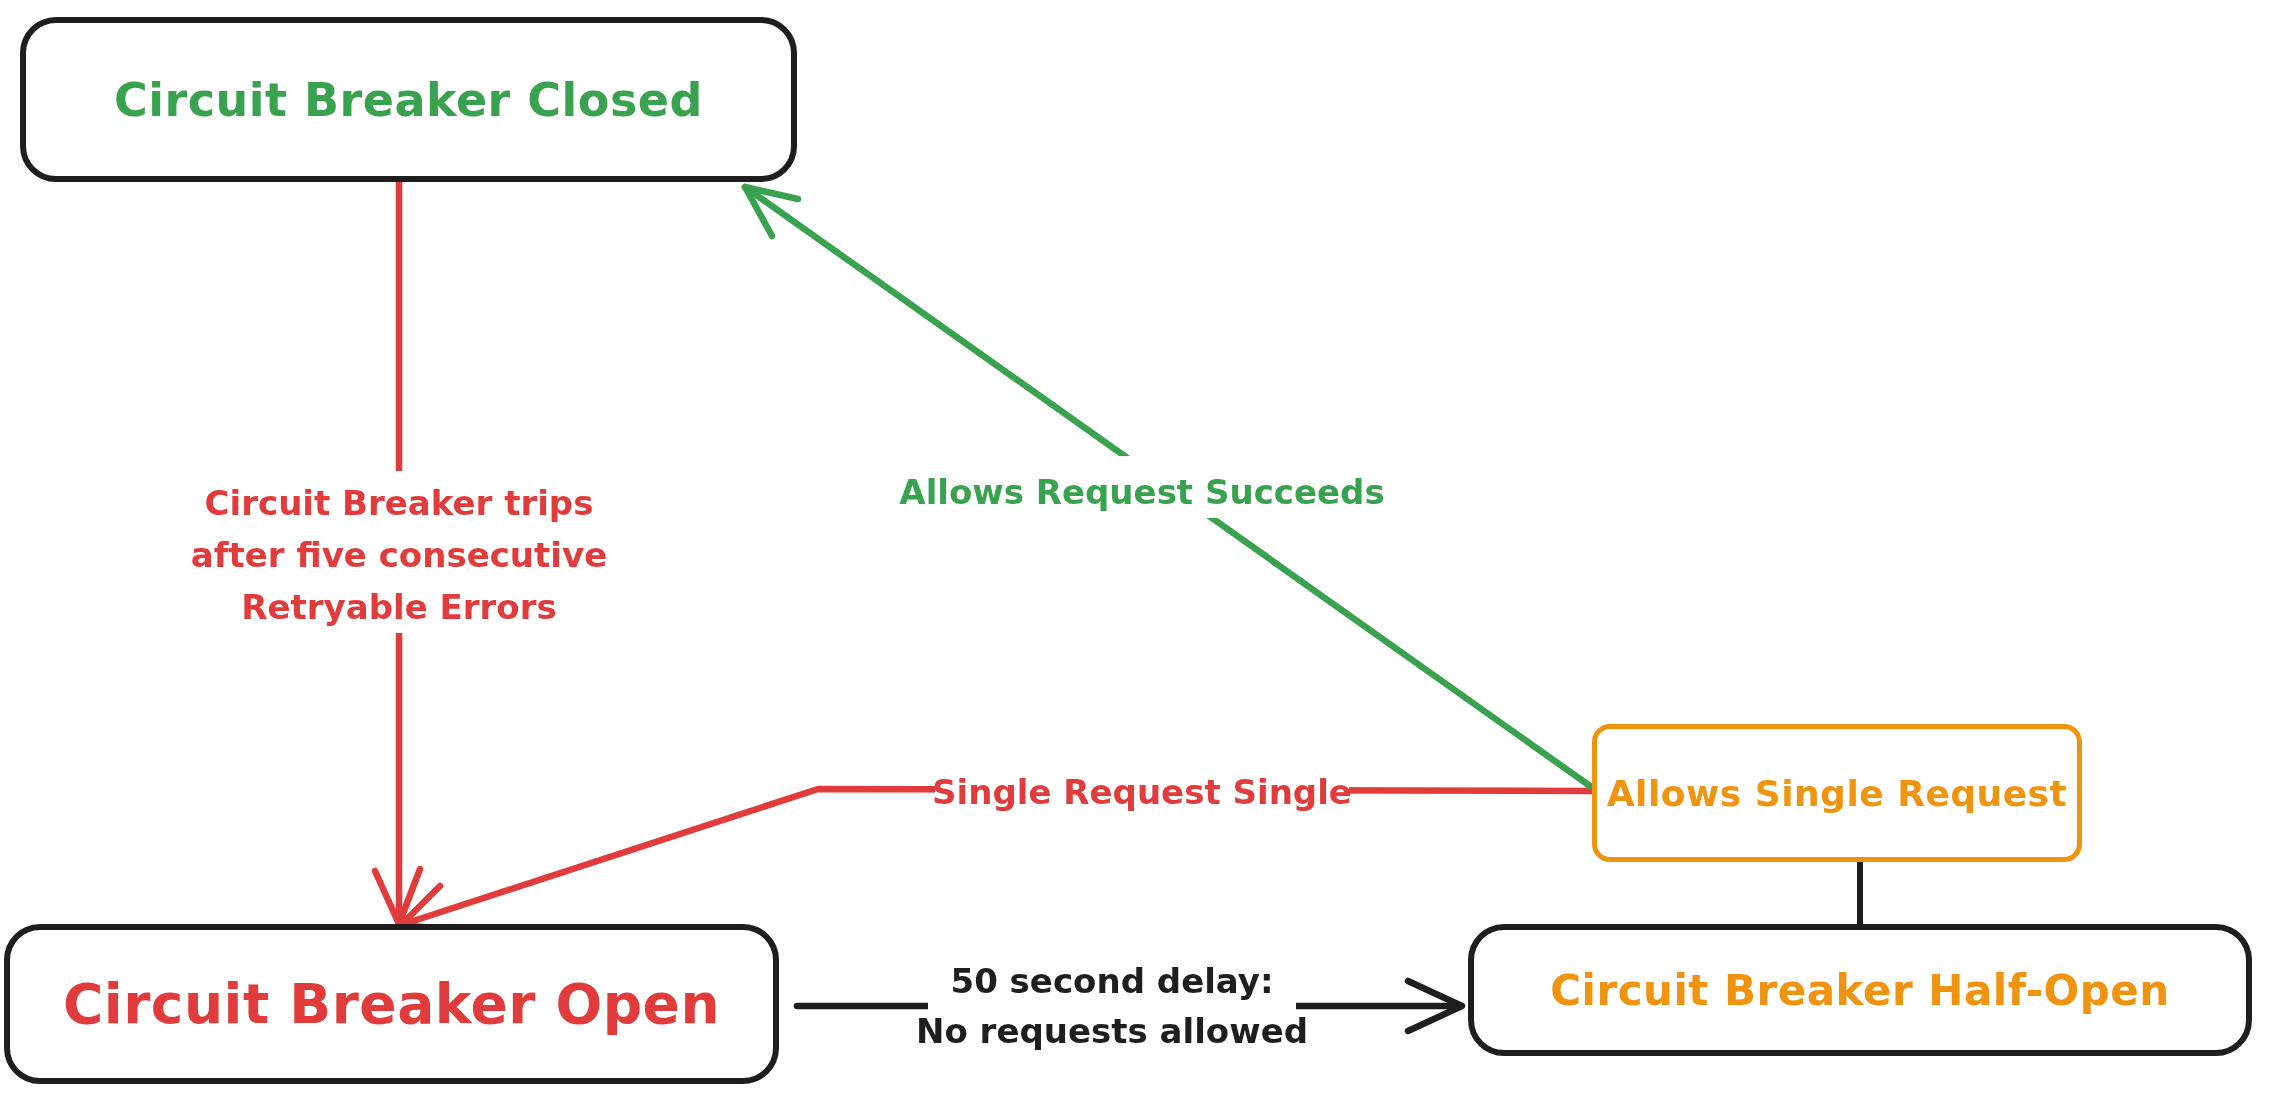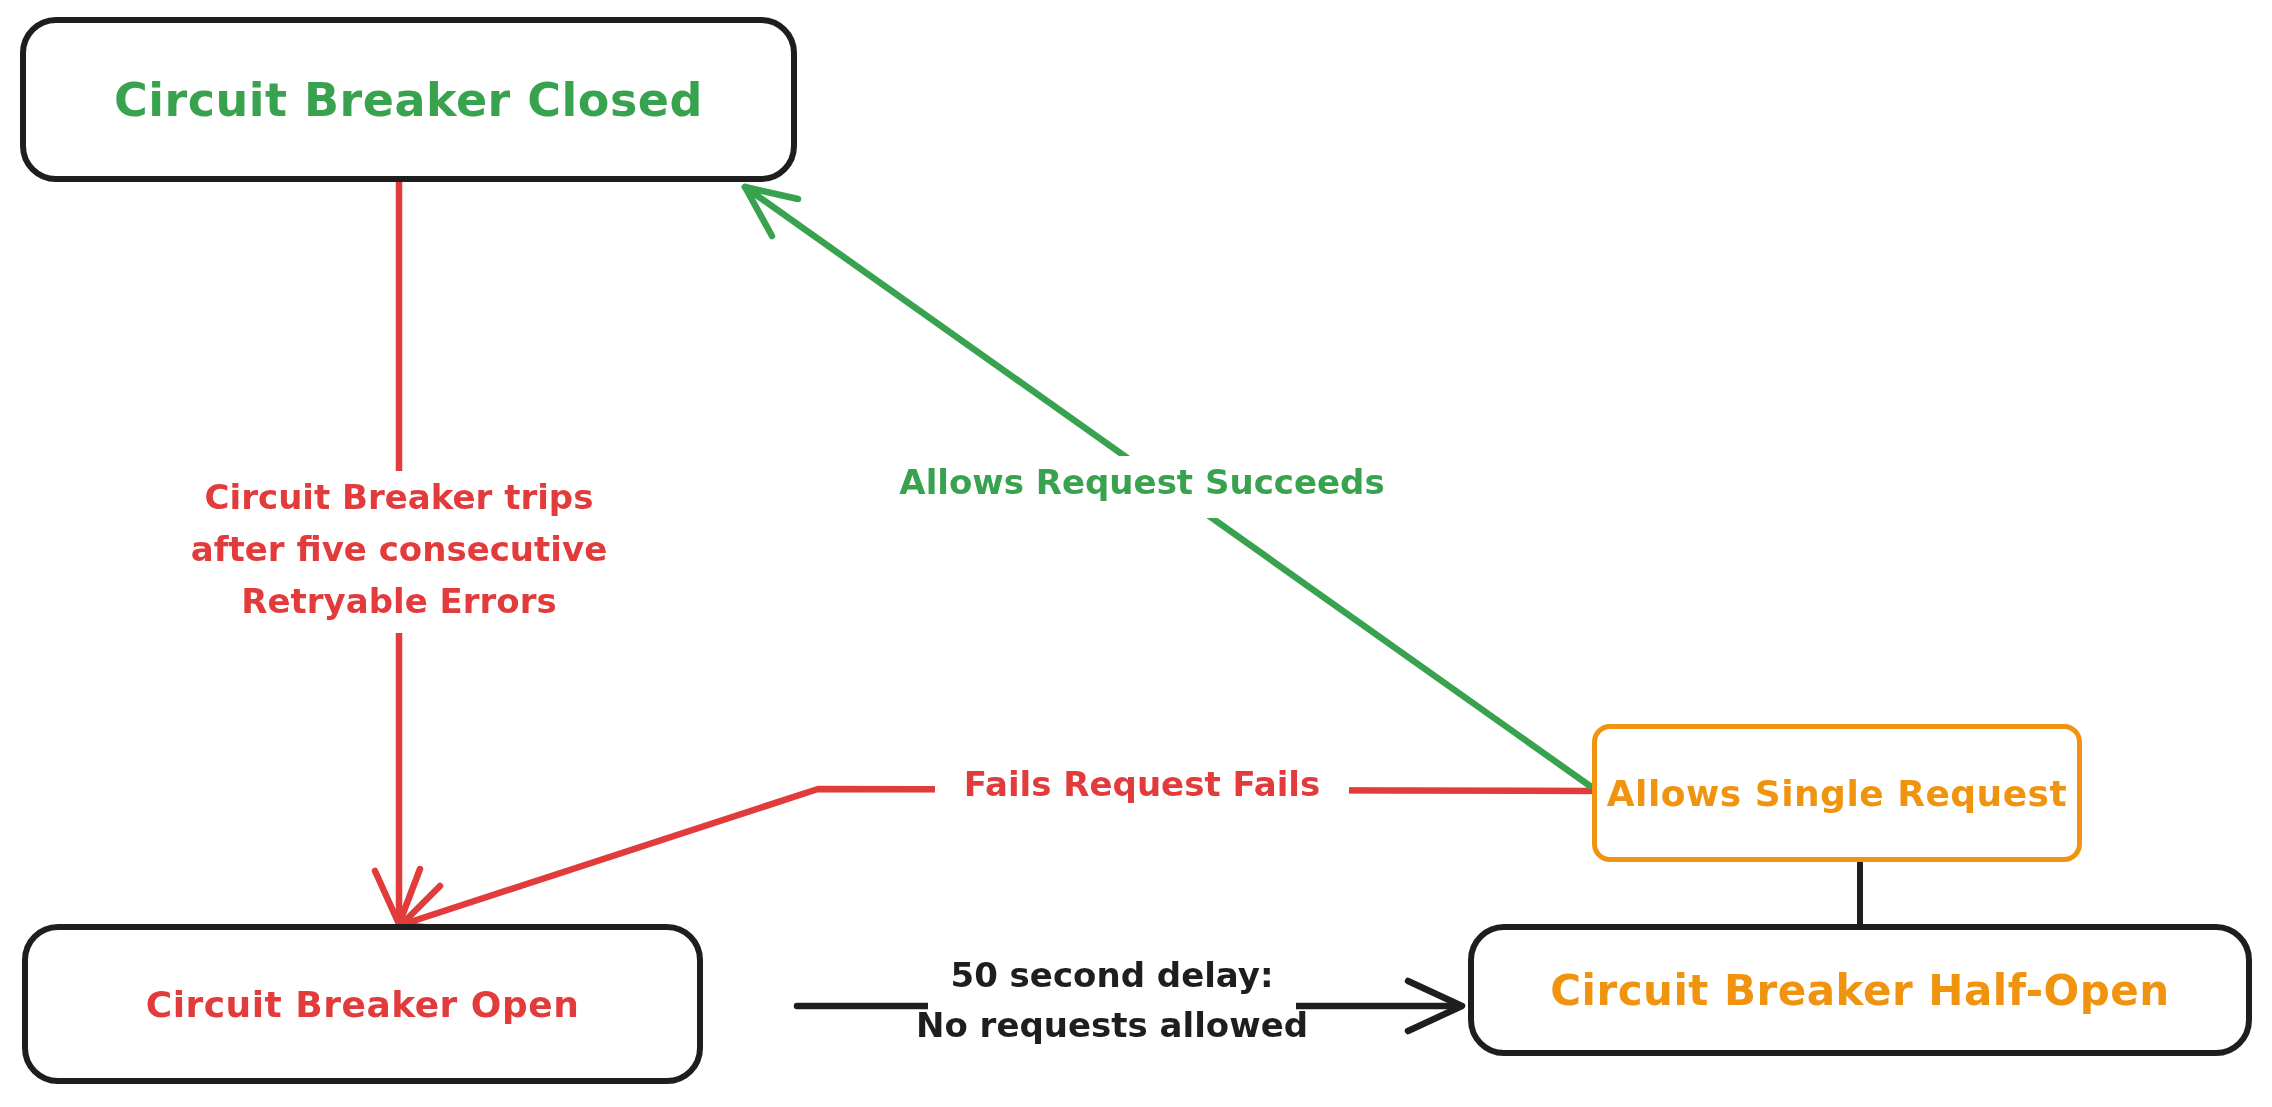--- a/index.html
+++ b/index.html
@@ -31,32 +31,32 @@
     display: flex;
     align-items: center;
     justify-content: center;
     box-sizing: border-box;
     font-weight: 700;
     white-space: nowrap;
     letter-spacing: 0.5px;
     text-align: right;
   }
   .node-closed   { left: 20px;   top: 17px;  width: 777px; height: 165px; color: var(--green);  font-size: 46px; }
-  .node-open     { left: 22px;   top: 924px; width: 681px; height: 160px; color: var(--red);    font-size: 36px; }
+  .node-open     { left: 4px;   top: 924px; width: 775px; height: 160px; color: var(--red);    font-size: 55px; }
   .node-halfopen { left: 1468px; top: 924px; width: 784px; height: 132px; color: var(--orange); font-size: 42px; }
   .node-allows   { left: 1592px; top: 724px; width: 490px; height: 138px; color: var(--orange);
                    border: 5px solid var(--orange); border-radius: 18px; font-size: 36px; }
   .edge-label {
     position: absolute;
     z-index: 3;
     background: var(--bg, #ffffff);
     display: flex;
     flex-direction: column;
     align-items: center;
-    justify-content: flex-start;
+    justify-content: flex-end;
     text-align: center;
     font-weight: 700;
     font-size: 34px;
     line-height: 52px;
     box-sizing: border-box;
     white-space: nowrap;
   }
   .label-trips    { left: 146px; top: 471px; width: 506px; height: 162px; color: var(--red); }
   .label-succeeds { left: 902px; top: 456px; width: 480px; height: 62px;  color: var(--green); }
   .label-fails    { left: 935px; top: 758px; width: 414px; height: 60px;  color: var(--red); }
@@ -105,21 +105,21 @@
     <span>Circuit Breaker trips</span>
     <span>after five consecutive</span>
     <span>Retryable Errors</span>
   </div>
 
   <div class="edge-label label-succeeds">
     <span>Allows Request Succeeds</span>
   </div>
 
   <div class="edge-label label-fails">
-    <span>Fails Request Fails</span>
+    <span>Single Request Single</span>
   </div>
 
   <div class="edge-label label-delay">
     <span>50 second delay:</span>
     <span>No requests allowed</span>
   </div>
 
 </div>
 
 </body></html>

